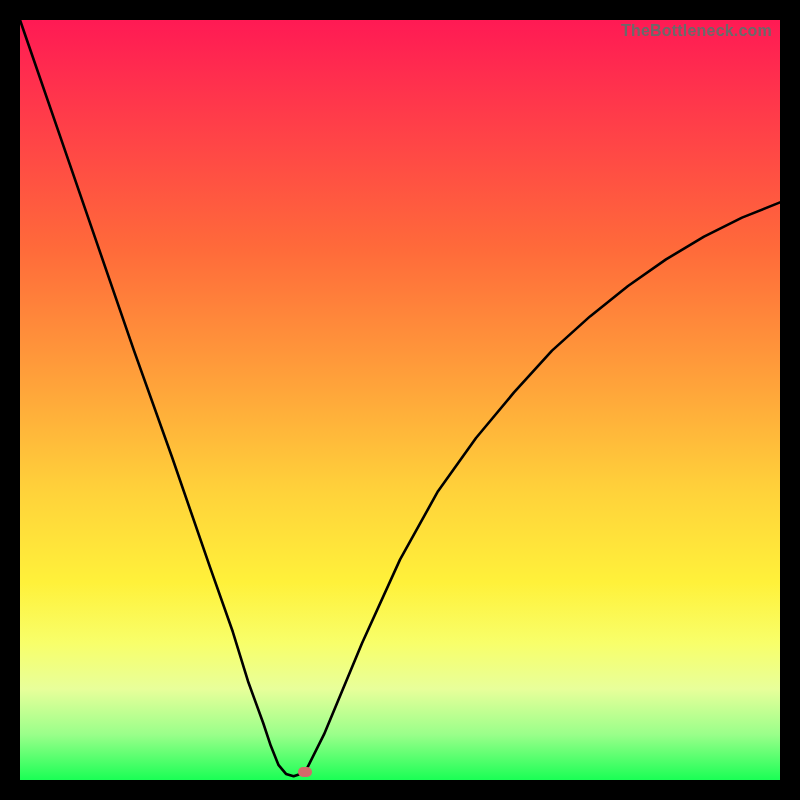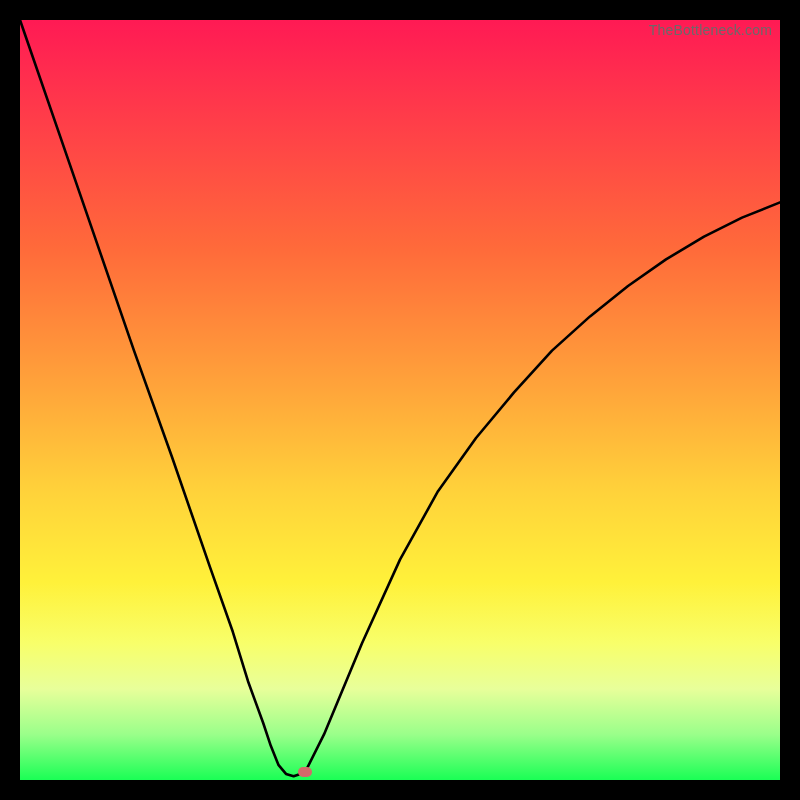--- a/index.html
+++ b/index.html
@@ -37,22 +37,22 @@
       #e8ff9a 88%,
       #9aff8a 94%,
       #1aff55 100%
     );
   }
   .watermark {
     position: absolute;
     top: 2px;
     right: 8px;
     color: #6a6a6a;
-    font-size: 14px;
-    font-weight: 400;
+    font-size: 16px;
+    font-weight: 700;
     letter-spacing: 0.2px;
     user-select: none;
   }
   svg.curve {
     position: absolute;
     left: 0;
     top: 0;
     width: 760px;
     height: 760px;
     overflow: visible;

